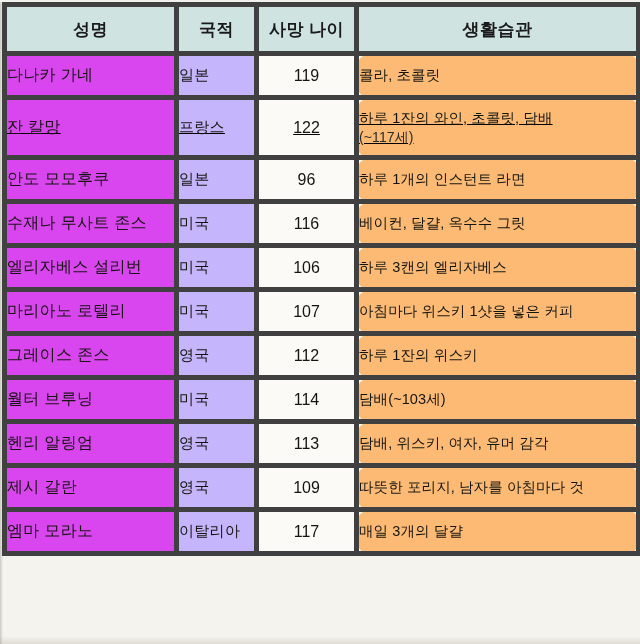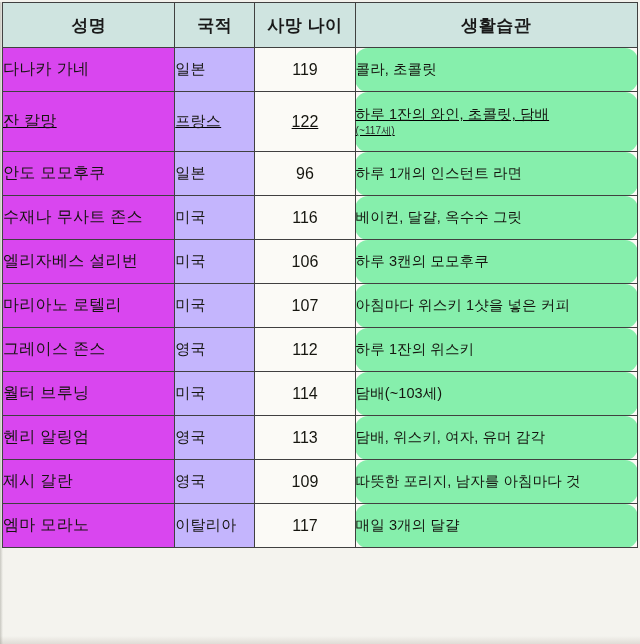--- a/index.html
+++ b/index.html
@@ -21,21 +21,21 @@
   }
   table.longevity {
     width: 636px;
     margin: 2px 0 0 2px;
     border-collapse: collapse;
     background: #fbfaf6;
     table-layout: fixed;
   }
   table.longevity th,
   table.longevity td {
-    border: 1px solid #404040;
+    border: 5px solid #404040;
     padding: 0;
     vertical-align: middle;
   }
   thead th {
     background: #cfe4e0;
     height: 44px;
     font-size: 17px;
     font-weight: bold;
     color: #1a1a1a;
     text-align: center;
@@ -62,32 +62,32 @@
     color: #15150f;
     letter-spacing: 0.3px;
   }
   td.age {
     background: #fbfaf6;
     font-size: 16px;
     color: #15150f;
     text-align: center;
   }
   td.hab {
-    background: #86efac;
+    background: #fdba74;
     font-size: 14.5px;
     color: #15150f;
     padding-left: 10px;
     padding-right: 4px;
     line-height: 1.25;
     letter-spacing: 0.1px;
     border-radius: 13px;
   }
   td.hab .sub {
     display: block;
-    font-size: 10px;
+    font-size: 14px;
     color: #2b2b2b;
     margin-top: 2px;
   }
   .edge-shadow-left {
     position: absolute;
     left: 0; top: 0; bottom: 0;
     width: 3px;
     background: linear-gradient(to right, rgba(120,120,110,0.35), rgba(120,120,110,0));
     pointer-events: none;
   }
@@ -140,21 +140,21 @@
         <tr>
           <td class="name">수재나 무사트 존스</td>
           <td class="nat">미국</td>
           <td class="age">116</td>
           <td class="hab"><span>베이컨, 달걀, 옥수수 그릿</span></td>
         </tr>
         <tr>
           <td class="name">엘리자베스 설리번</td>
           <td class="nat">미국</td>
           <td class="age">106</td>
-          <td class="hab"><span>하루 3캔의 모모후쿠</span></td>
+          <td class="hab"><span>하루 3캔의 엘리자베스</span></td>
         </tr>
         <tr>
           <td class="name">마리아노 로텔리</td>
           <td class="nat">미국</td>
           <td class="age">107</td>
           <td class="hab"><span>아침마다 위스키 1샷을 넣은 커피</span></td>
         </tr>
         <tr>
           <td class="name">그레이스 존스</td>
           <td class="nat">영국</td>

